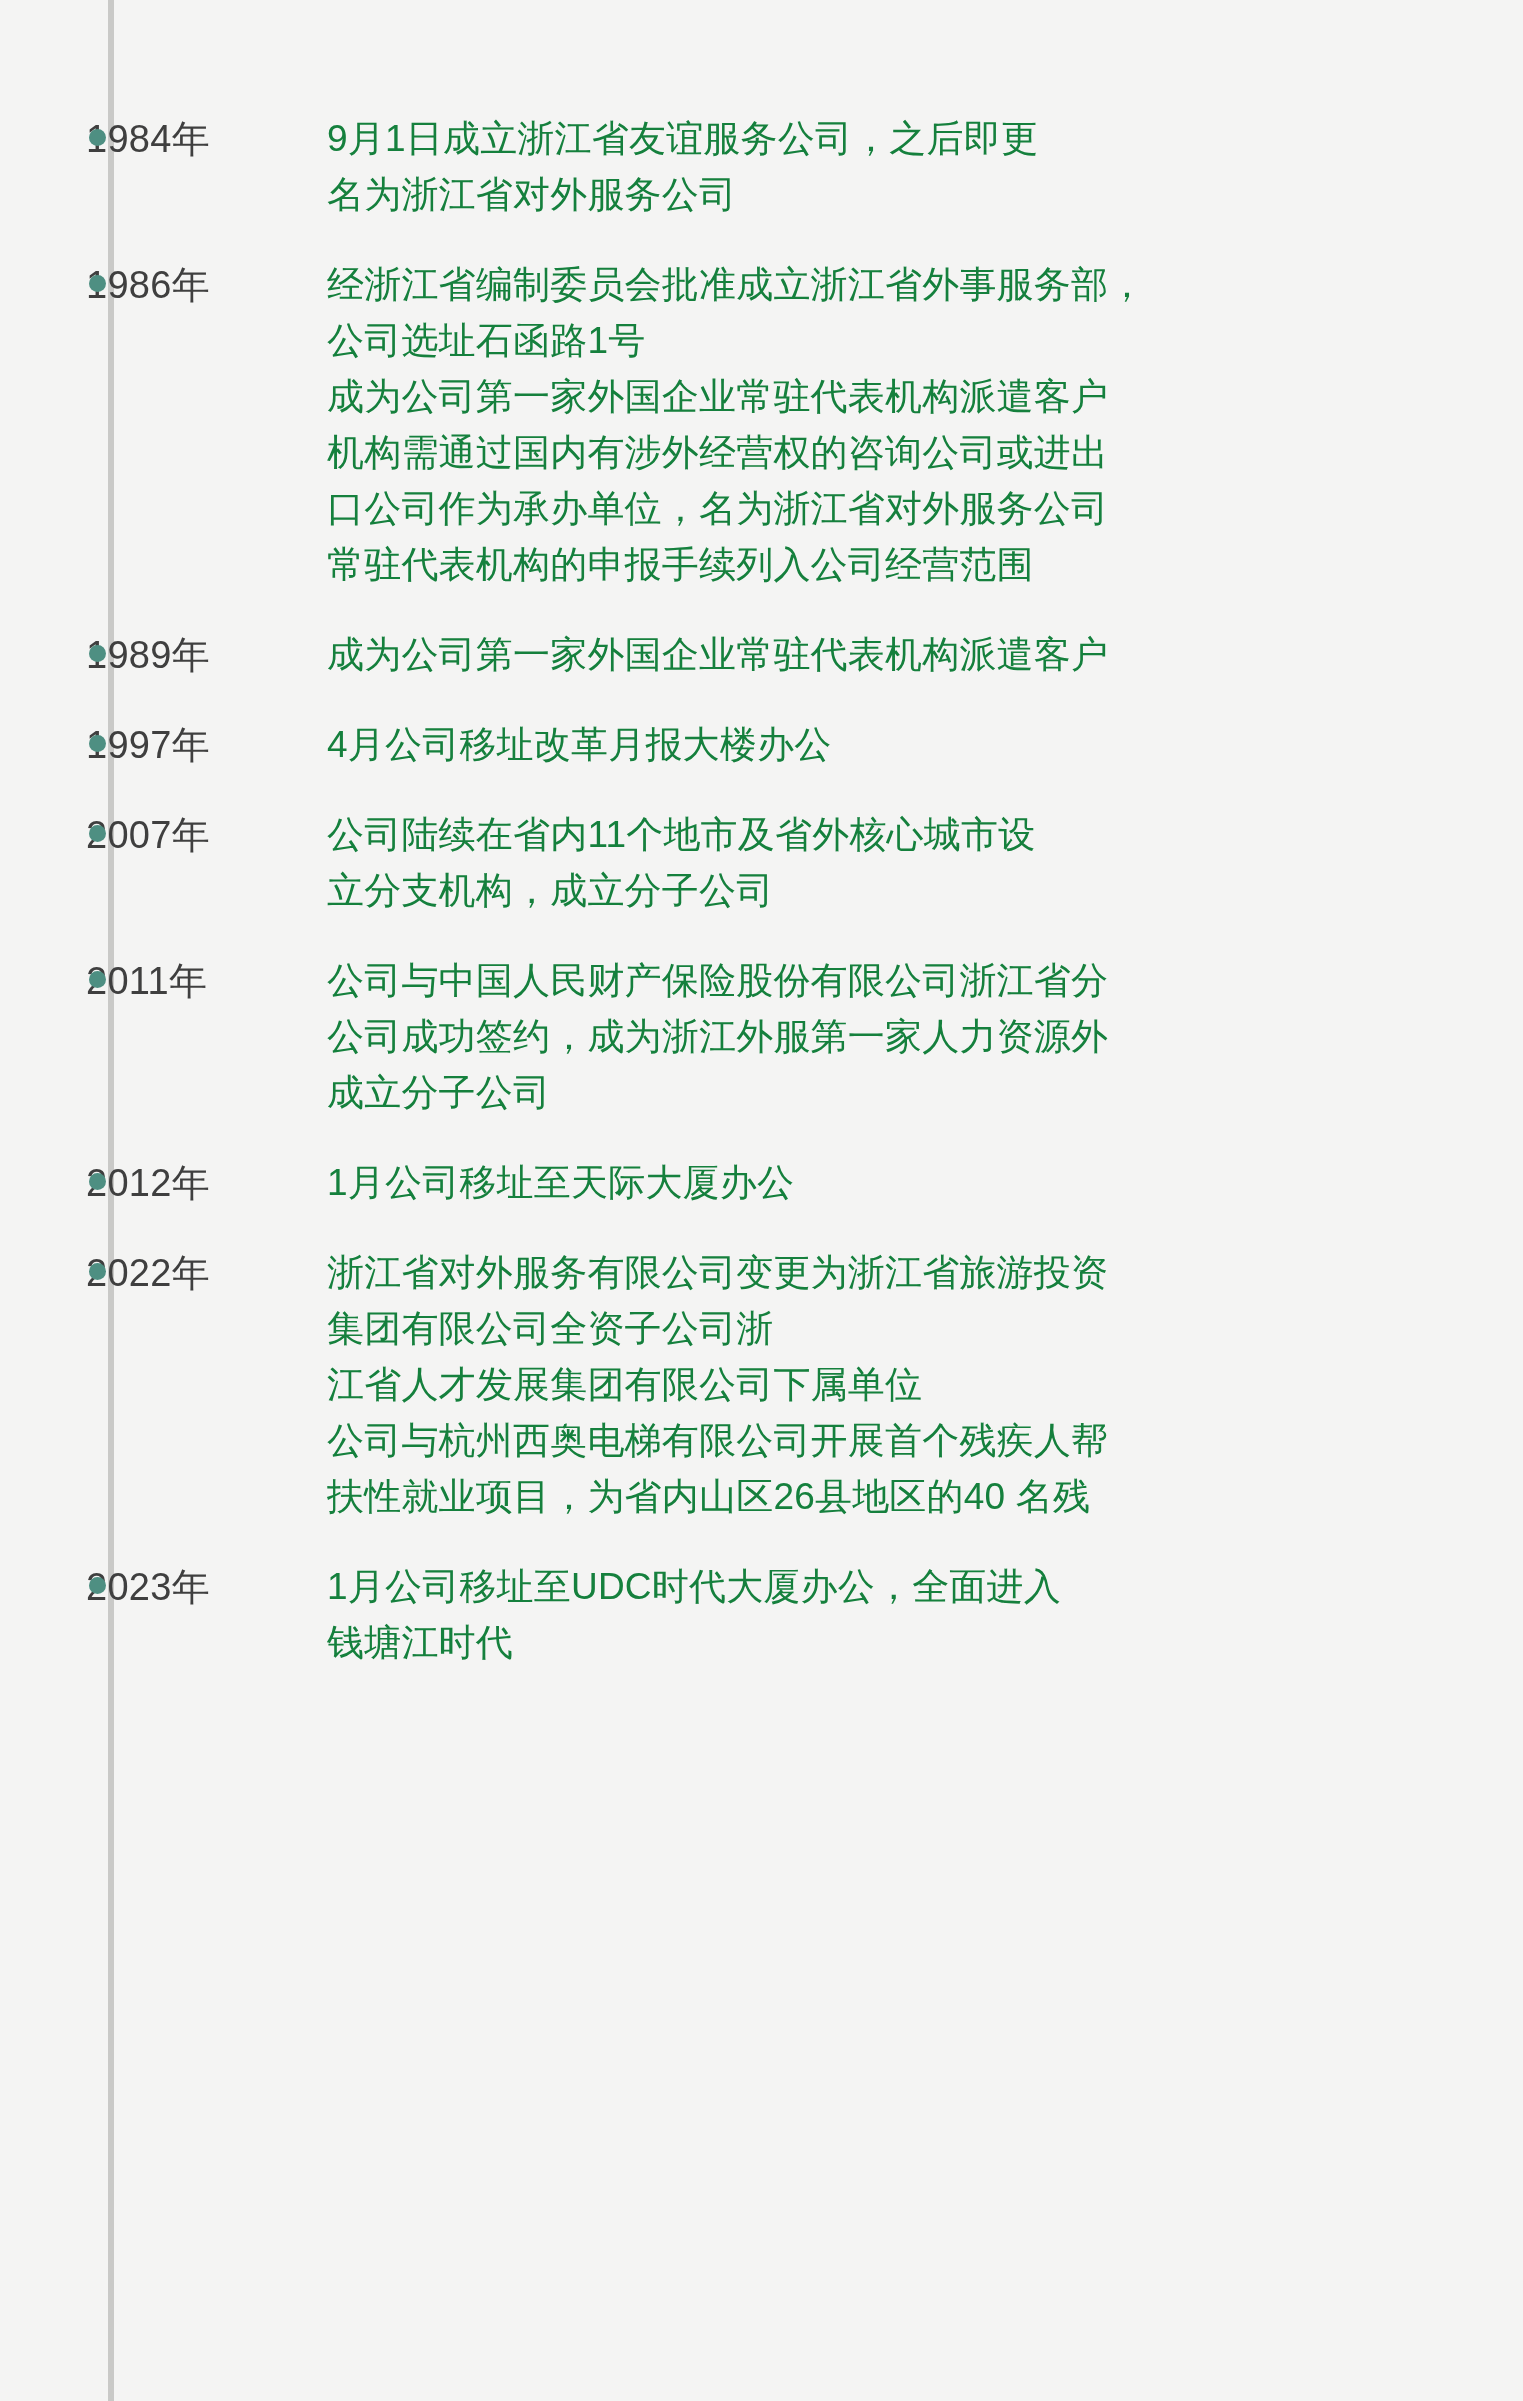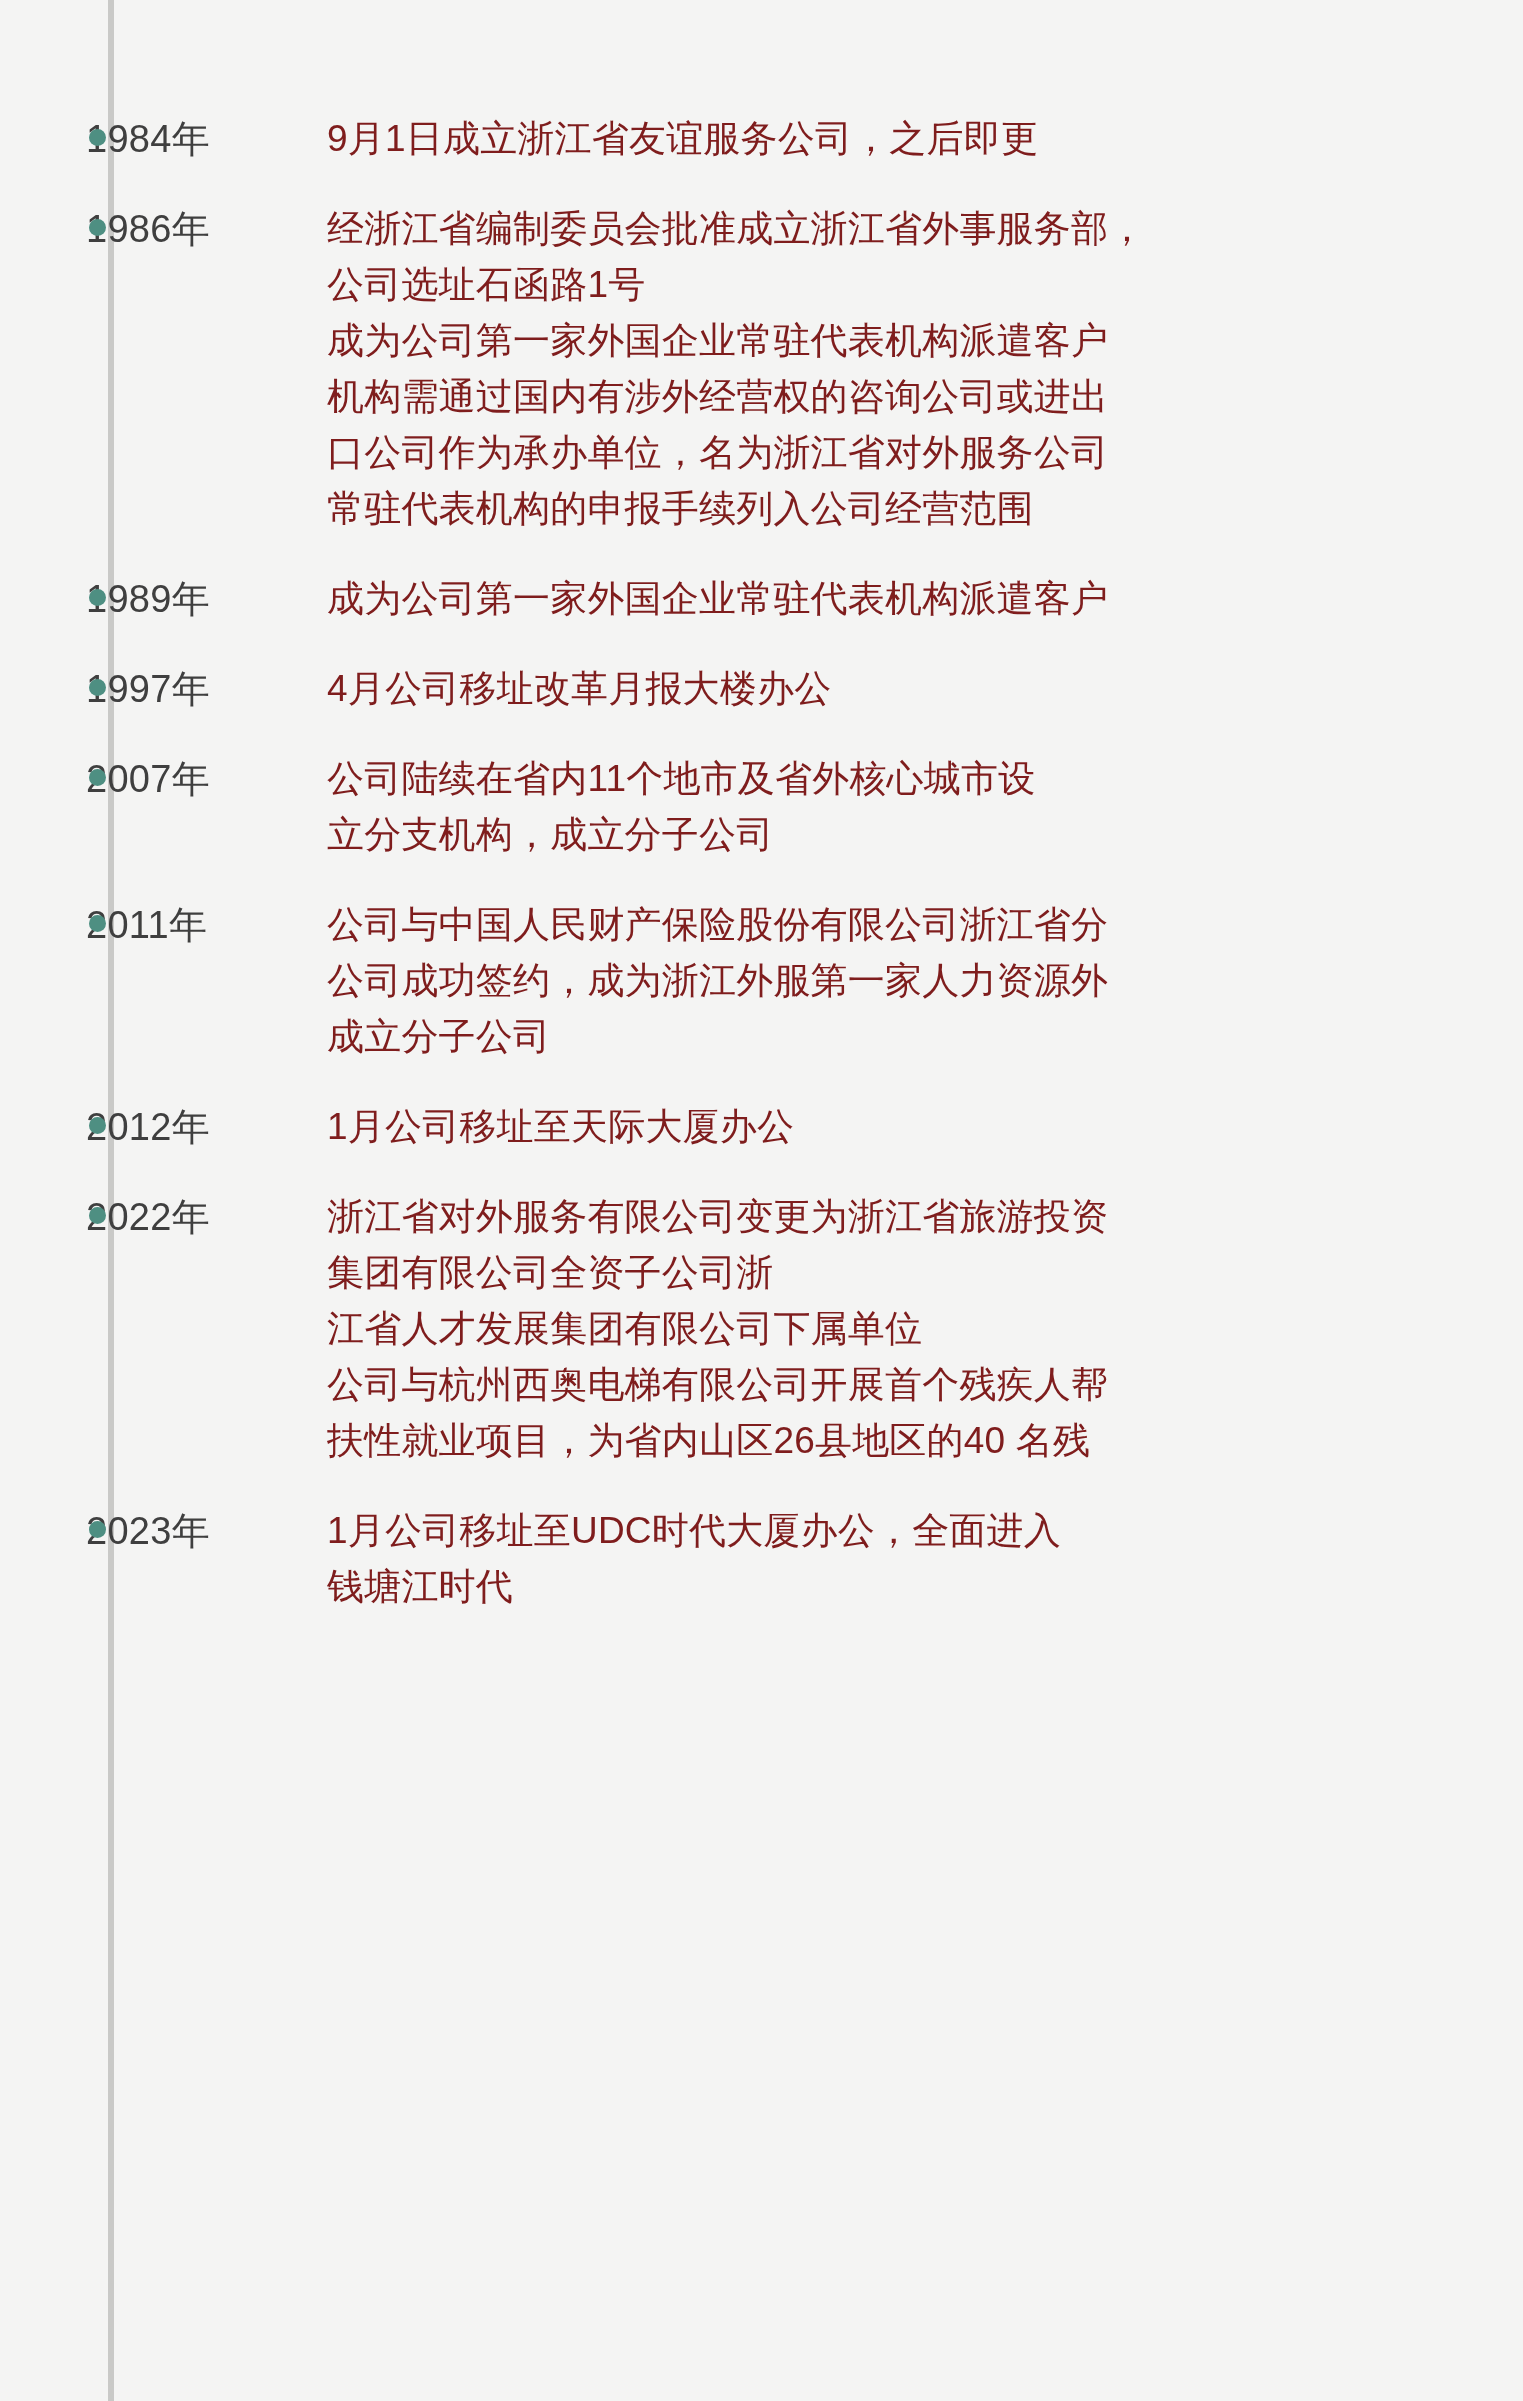--- a/index.html
+++ b/index.html
@@ -65,41 +65,42 @@
     color: #3f3f3f;
     letter-spacing: 0.3px;
     white-space: nowrap;
   }
 
   .desc {
     flex: 1 1 auto;
     padding-right: 78px;
     font-size: 37px;
     line-height: 56px;
-    color: #7f1d1d;
+    color: #15803d;
     letter-spacing: 0.2px;
   }
   .desc-line {
     display: block;
     white-space: pre-wrap;
   }
 </style>
 </head>
 <body style="background: rgb(244, 244, 243);">
 
 <div class="timeline-wrap">
 
   <div class="rail" style="background: rgb(201, 201, 199);"></div>
 
   <ul class="events" id="events-list">
       <li class="event">
         <span class="bullet" style="background: rgb(78, 143, 130);"></span>
         <div class="year">1984年</div>
         <div class="desc">
           <span class="desc-line">9月1日成立浙江省友谊服务公司，之后即更</span>
+          <span class="desc-line">名为浙江省对外服务公司</span>
         </div>
       </li>
       <li class="event">
         <span class="bullet" style="background: rgb(78, 143, 130);"></span>
         <div class="year">1986年</div>
         <div class="desc">
           <span class="desc-line">经浙江省编制委员会批准成立浙江省外事服务部，</span>
           <span class="desc-line">公司选址石函路1号</span>
           <span class="desc-line">成为公司第一家外国企业常驻代表机构派遣客户</span>
           <span class="desc-line">机构需通过国内有涉外经营权的咨询公司或进出</span>

